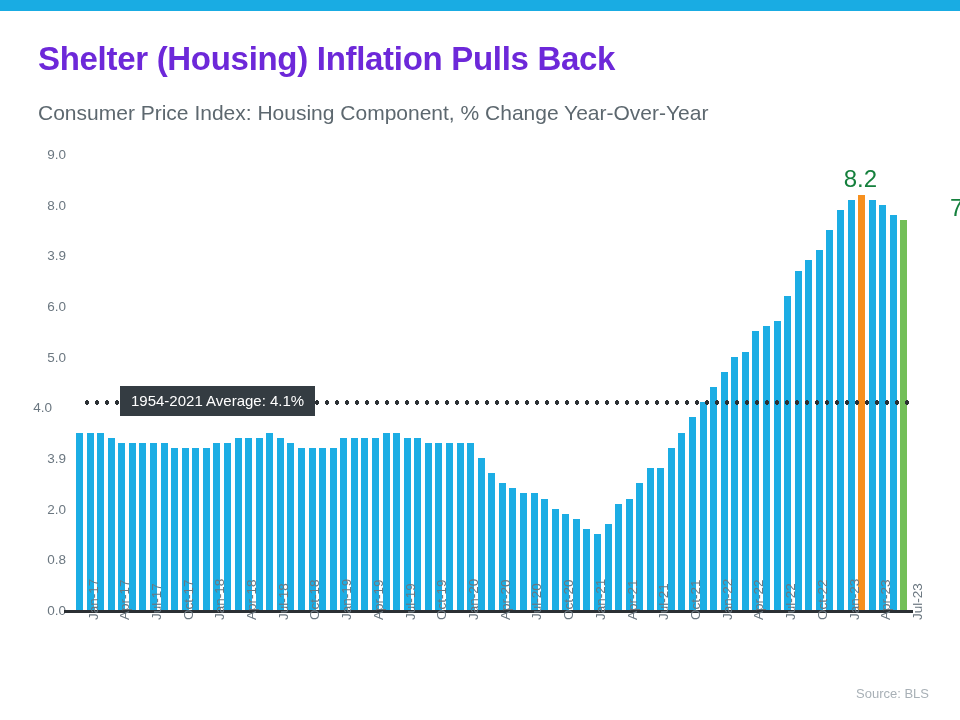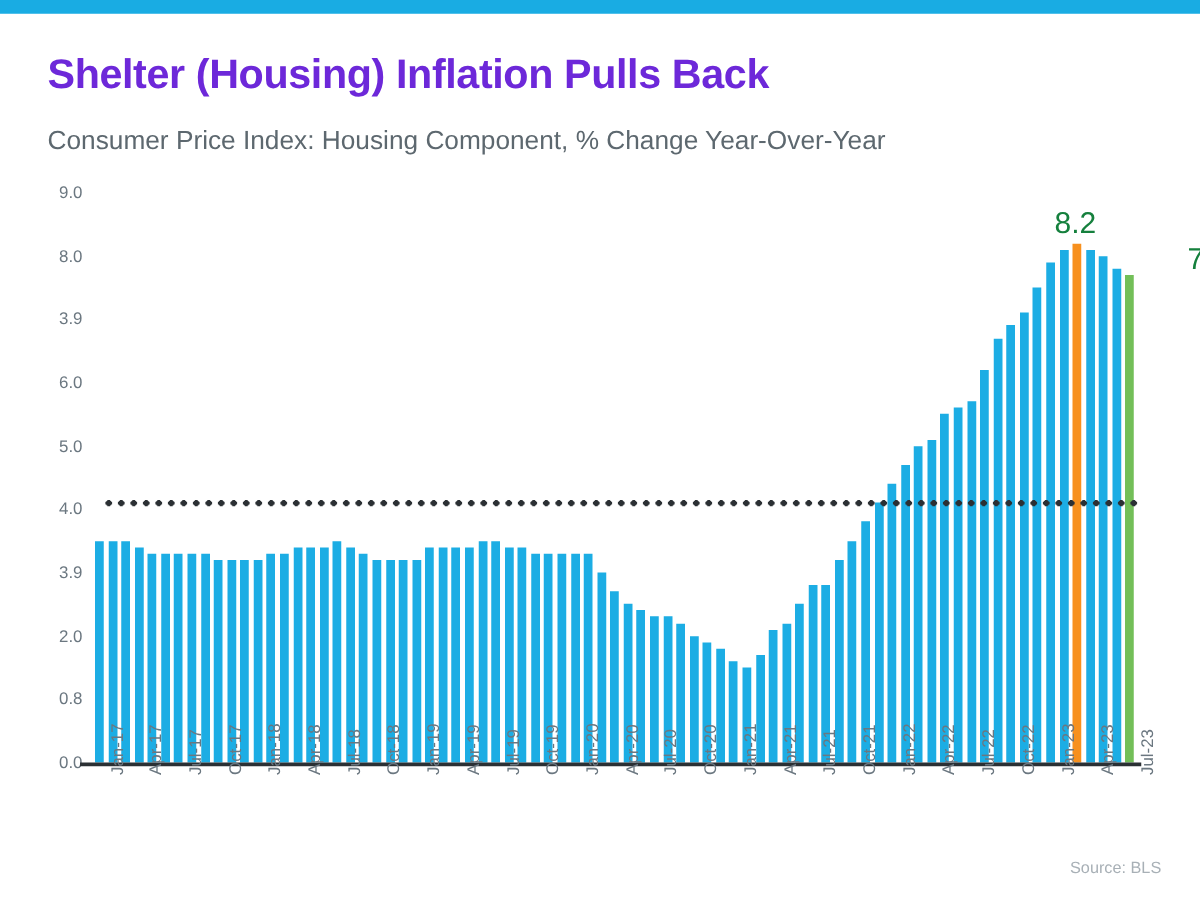--- a/index.html
+++ b/index.html
@@ -108,21 +108,21 @@
 
 <div id="title">Shelter (Housing) Inflation Pulls Back</div>
 <div id="subtitle">Consumer Price Index: Housing Component, % Change Year-Over-Year</div>
 
 <div id="plot">
   <div id="y-axis">
       <div class="ytick" style="left: 22px; top: 610px;">0.0</div>
       <div class="ytick" style="left: 22px; top: 559.333px;">0.8</div>
       <div class="ytick" style="left: 22px; top: 508.667px;">2.0</div>
       <div class="ytick" style="left: 22px; top: 458px;">3.9</div>
-      <div class="ytick" style="left: 22px; top: 407.333px;">4.0</div>
+      <div class="ytick" style="left: 8px; top: 407.333px;">4.0</div>
       <div class="ytick" style="left: 22px; top: 356.667px;">5.0</div>
       <div class="ytick" style="left: 22px; top: 306px;">6.0</div>
       <div class="ytick" style="left: 22px; top: 255.333px;">3.9</div>
       <div class="ytick" style="left: 22px; top: 204.667px;">8.0</div>
       <div class="ytick" style="left: 22px; top: 154px;">9.0</div>
     </div>
   <div id="bars">
       <div class="bar" title="Jan-17: 3.5" style="left: 76px; width: 7px; top: 432.667px; height: 177.333px; background: rgb(28, 173, 228);"></div>
       <div class="bar" title="Feb-17: 3.5" style="left: 86.57px; width: 7px; top: 432.667px; height: 177.333px; background: rgb(28, 173, 228);"></div>
       <div class="bar" title="Mar-17: 3.5" style="left: 97.14px; width: 7px; top: 432.667px; height: 177.333px; background: rgb(28, 173, 228);"></div>
@@ -227,19 +227,20 @@
       <div class="xtick" style="left: 687.99px; top: 620px;">Oct-21</div>
       <div class="xtick" style="left: 719.7px; top: 620px;">Jan-22</div>
       <div class="xtick" style="left: 751.41px; top: 620px;">Apr-22</div>
       <div class="xtick" style="left: 783.12px; top: 620px;">Jul-22</div>
       <div class="xtick" style="left: 814.83px; top: 620px;">Oct-22</div>
       <div class="xtick" style="left: 846.54px; top: 620px;">Jan-23</div>
       <div class="xtick" style="left: 878.25px; top: 620px;">Apr-23</div>
       <div class="xtick" style="left: 909.96px; top: 620px;">Jul-23</div>
     </div>
   <div id="avg-line" style="left: 82px; top: 399.767px; width: 829px;"></div>
+  <div id="avg-label" style="left: 120px; top: 386.267px;">1954-2021 Average: 4.1%</div>
   <div id="labels">
       <div class="datalabel" style="left: 843.68px; top: 164.533px;">8.2</div>
       <div class="datalabel" style="left: 950px; top: 193.867px;">7.7</div>
     </div>
 </div>
 
 <div id="source">Source: BLS</div>
 
 </body></html>

